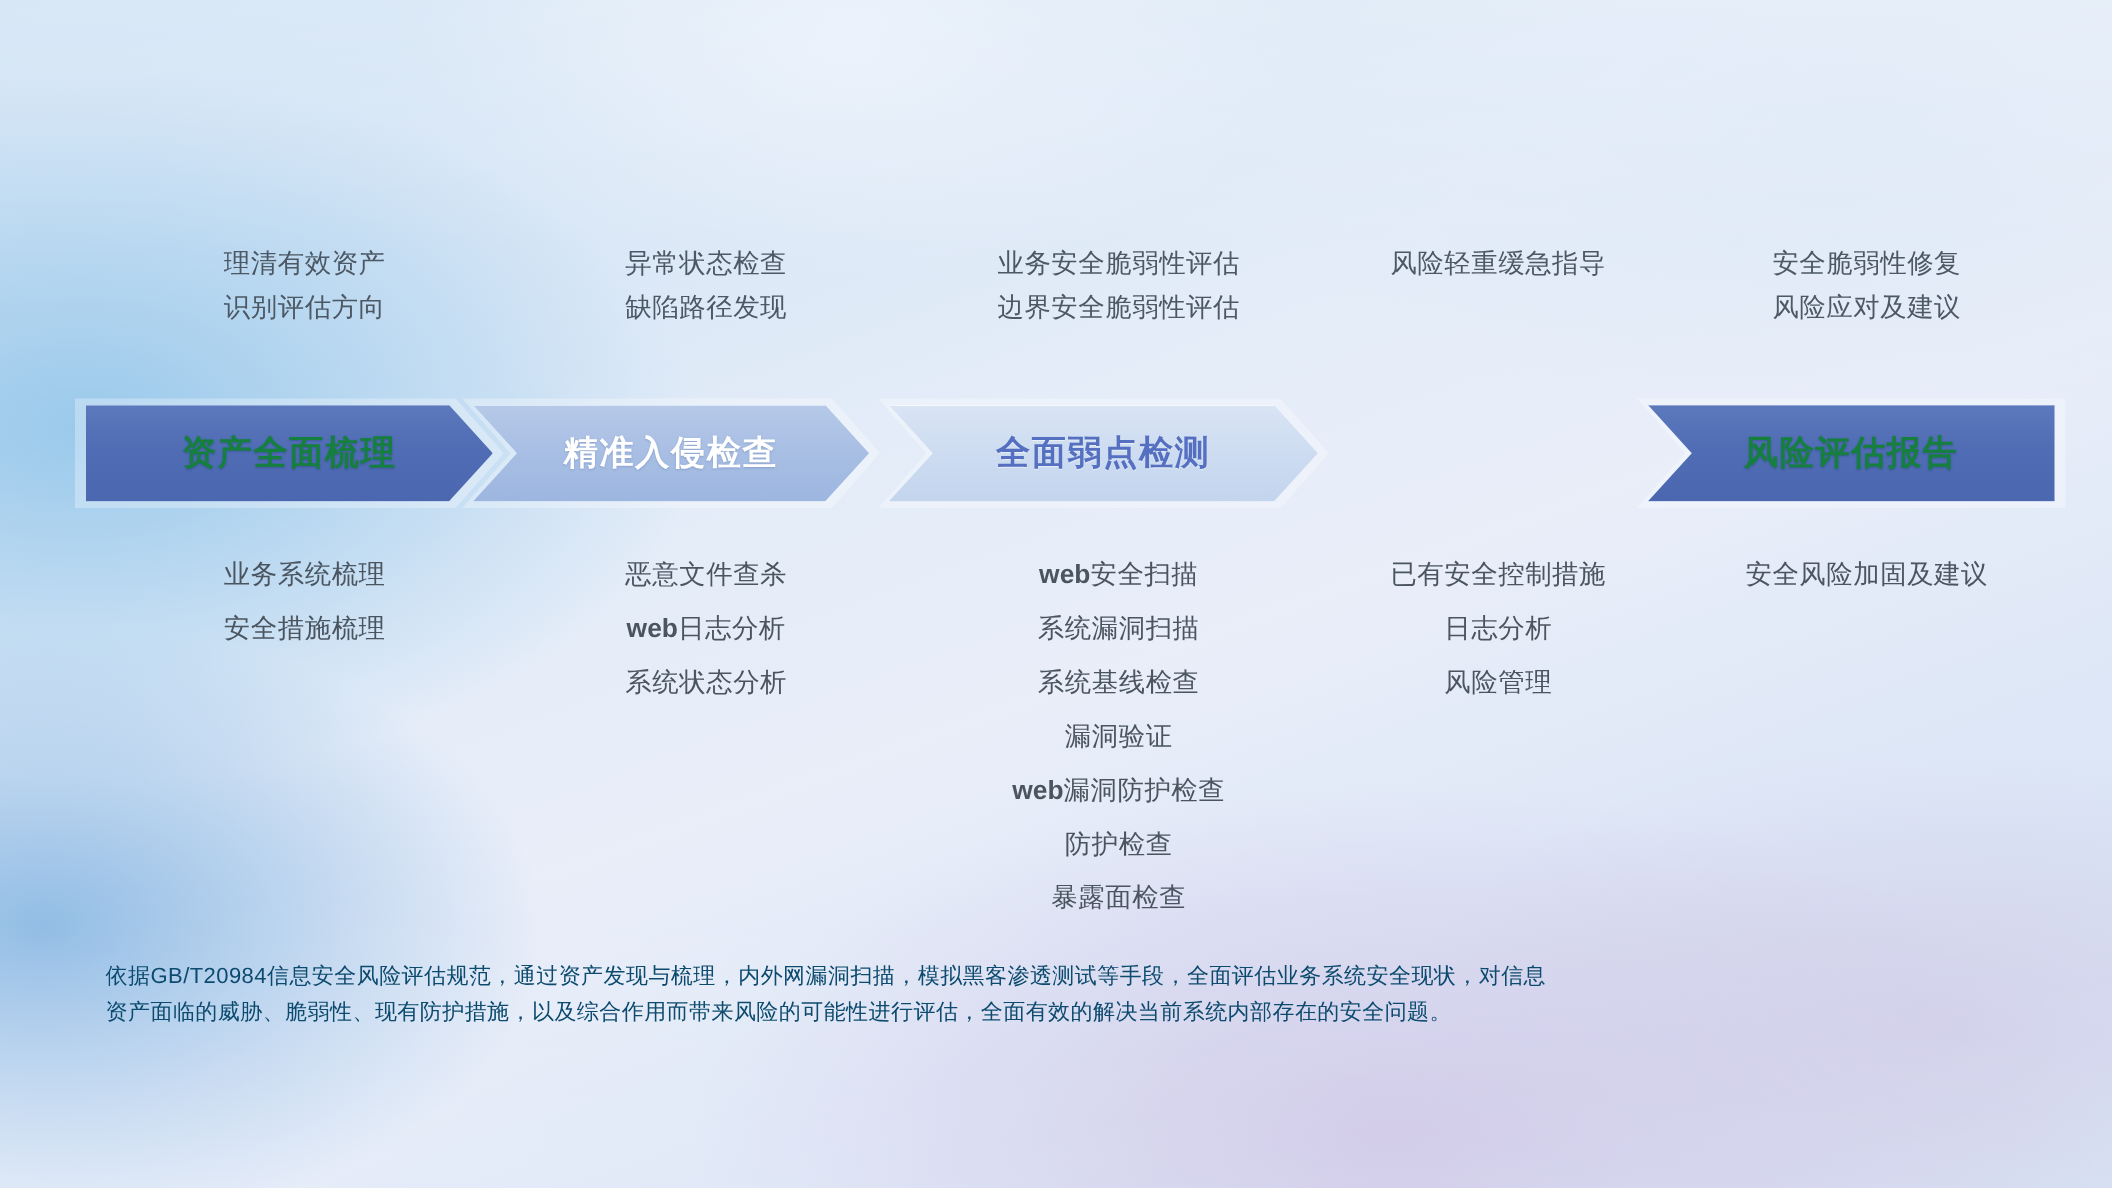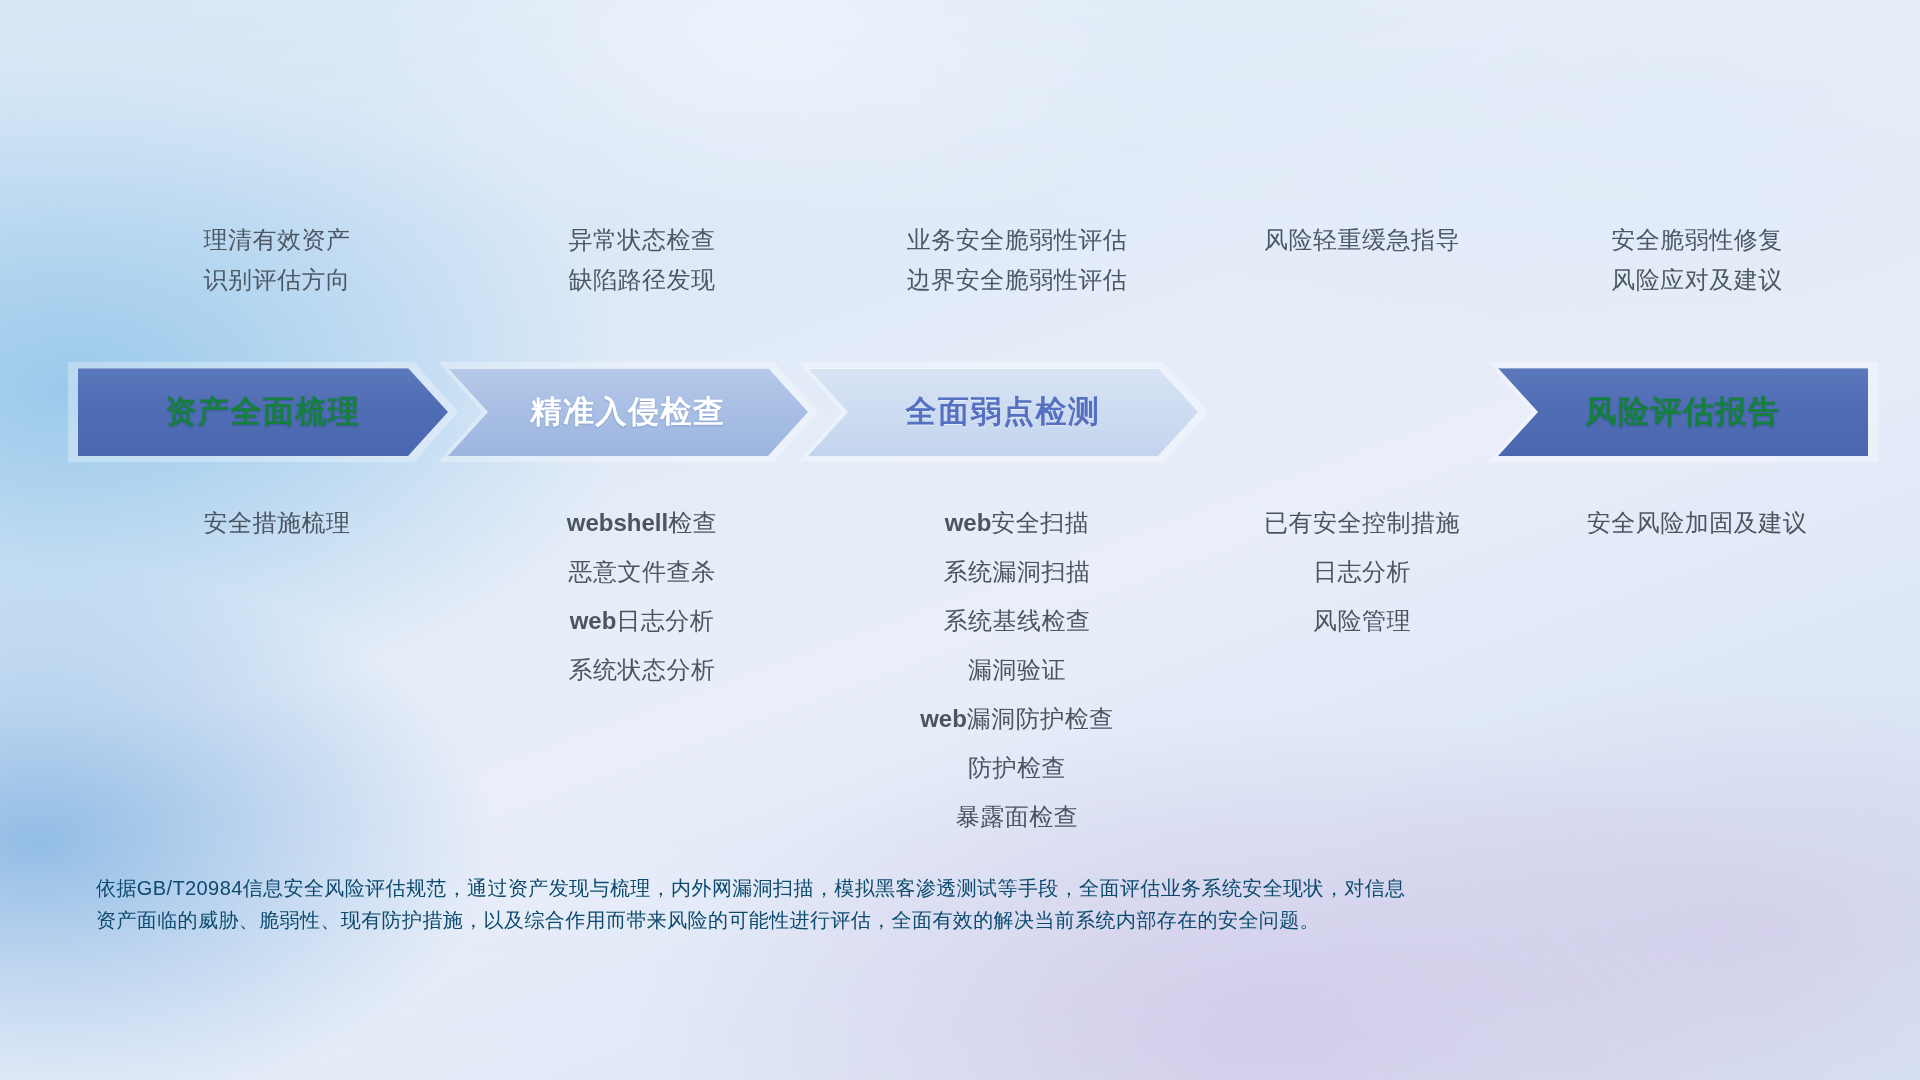--- a/index.html
+++ b/index.html
@@ -233,46 +233,46 @@
         </div>
       </div>
     </div>
 
   <div class="band" id="band">
       <div class="chev tone-dark first" style="left: 0px; width: 370px;">
         <div class="halo"></div>
         <div class="body"></div>
         <div class="label">资产全面梳理</div>
       </div>
-      <div class="chev tone-mid" style="left: 370px; width: 360px;">
+      <div class="chev tone-mid" style="left: 352px; width: 360px;">
         <div class="halo"></div>
         <div class="body"></div>
         <div class="label">精准入侵检查</div>
       </div>
       <div class="chev tone-light" style="left: 730px; width: 390px;">
         <div class="halo"></div>
         <div class="body"></div>
         <div class="label">全面弱点检测</div>
       </div>
       <div class="chev tone-dark last" style="left: 1420px; width: 370px;">
         <div class="halo"></div>
         <div class="body"></div>
         <div class="label">风险评估报告</div>
       </div>
     </div>
 
   <div class="grid" id="bottom-grid">
       <div class="col" style="left: 0px; width: 370px;">
         <div class="top-items" style="top: 498px;">
+          <div class="item" style="line-height: 49px;">业务系统梳理</div>
           <div class="item" style="line-height: 49px;">安全措施梳理</div>
         </div>
       </div>
       <div class="col" style="left: 370px; width: 360px;">
         <div class="top-items" style="top: 498px;">
-          <div class="item" style="line-height: 49px;"><span class="lat">webshell</span>检查</div>
           <div class="item" style="line-height: 49px;">恶意文件查杀</div>
           <div class="item" style="line-height: 49px;"><span class="lat">web</span>日志分析</div>
           <div class="item" style="line-height: 49px;">系统状态分析</div>
         </div>
       </div>
       <div class="col" style="left: 730px; width: 390px;">
         <div class="top-items" style="top: 498px;">
           <div class="item" style="line-height: 49px;"><span class="lat">web</span>安全扫描</div>
           <div class="item" style="line-height: 49px;">系统漏洞扫描</div>
           <div class="item" style="line-height: 49px;">系统基线检查</div>

